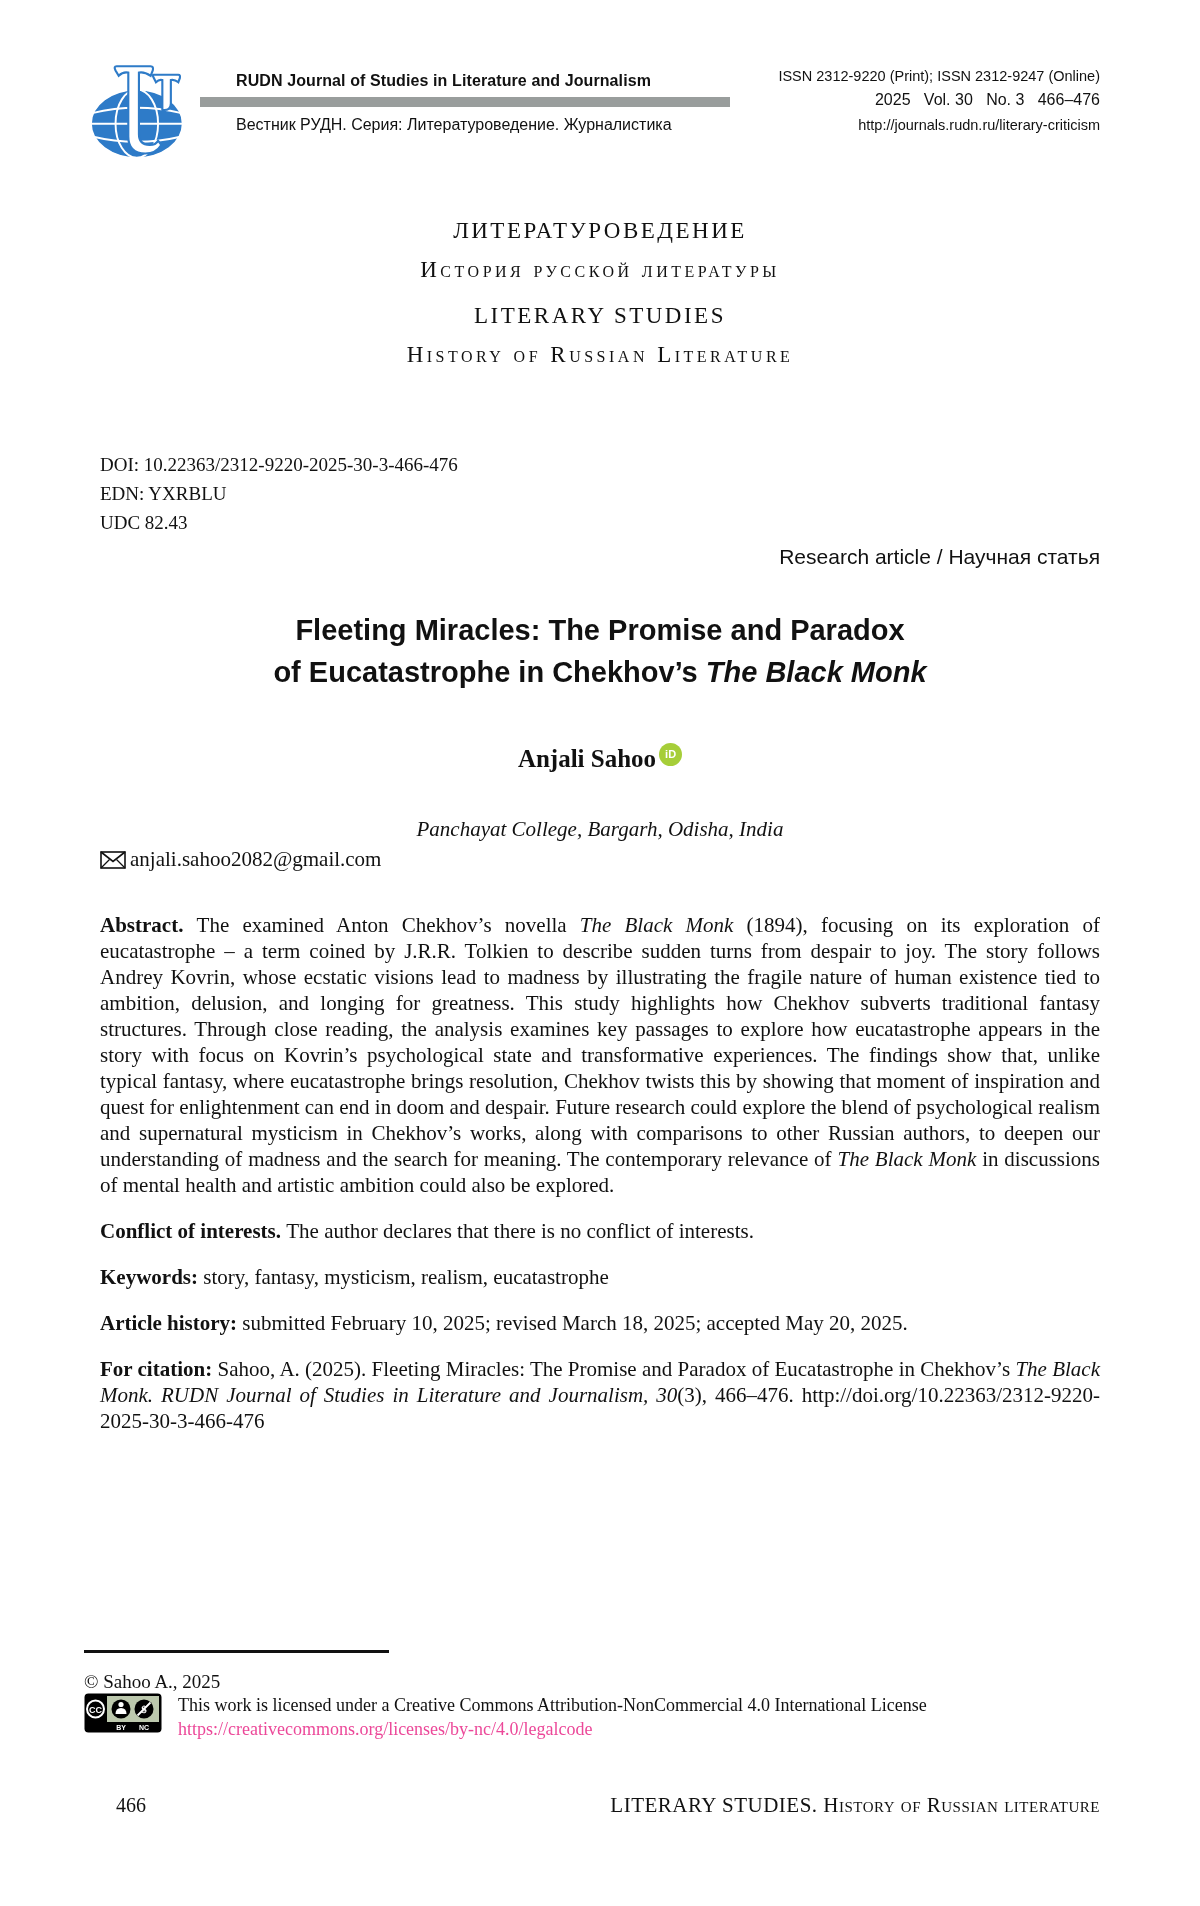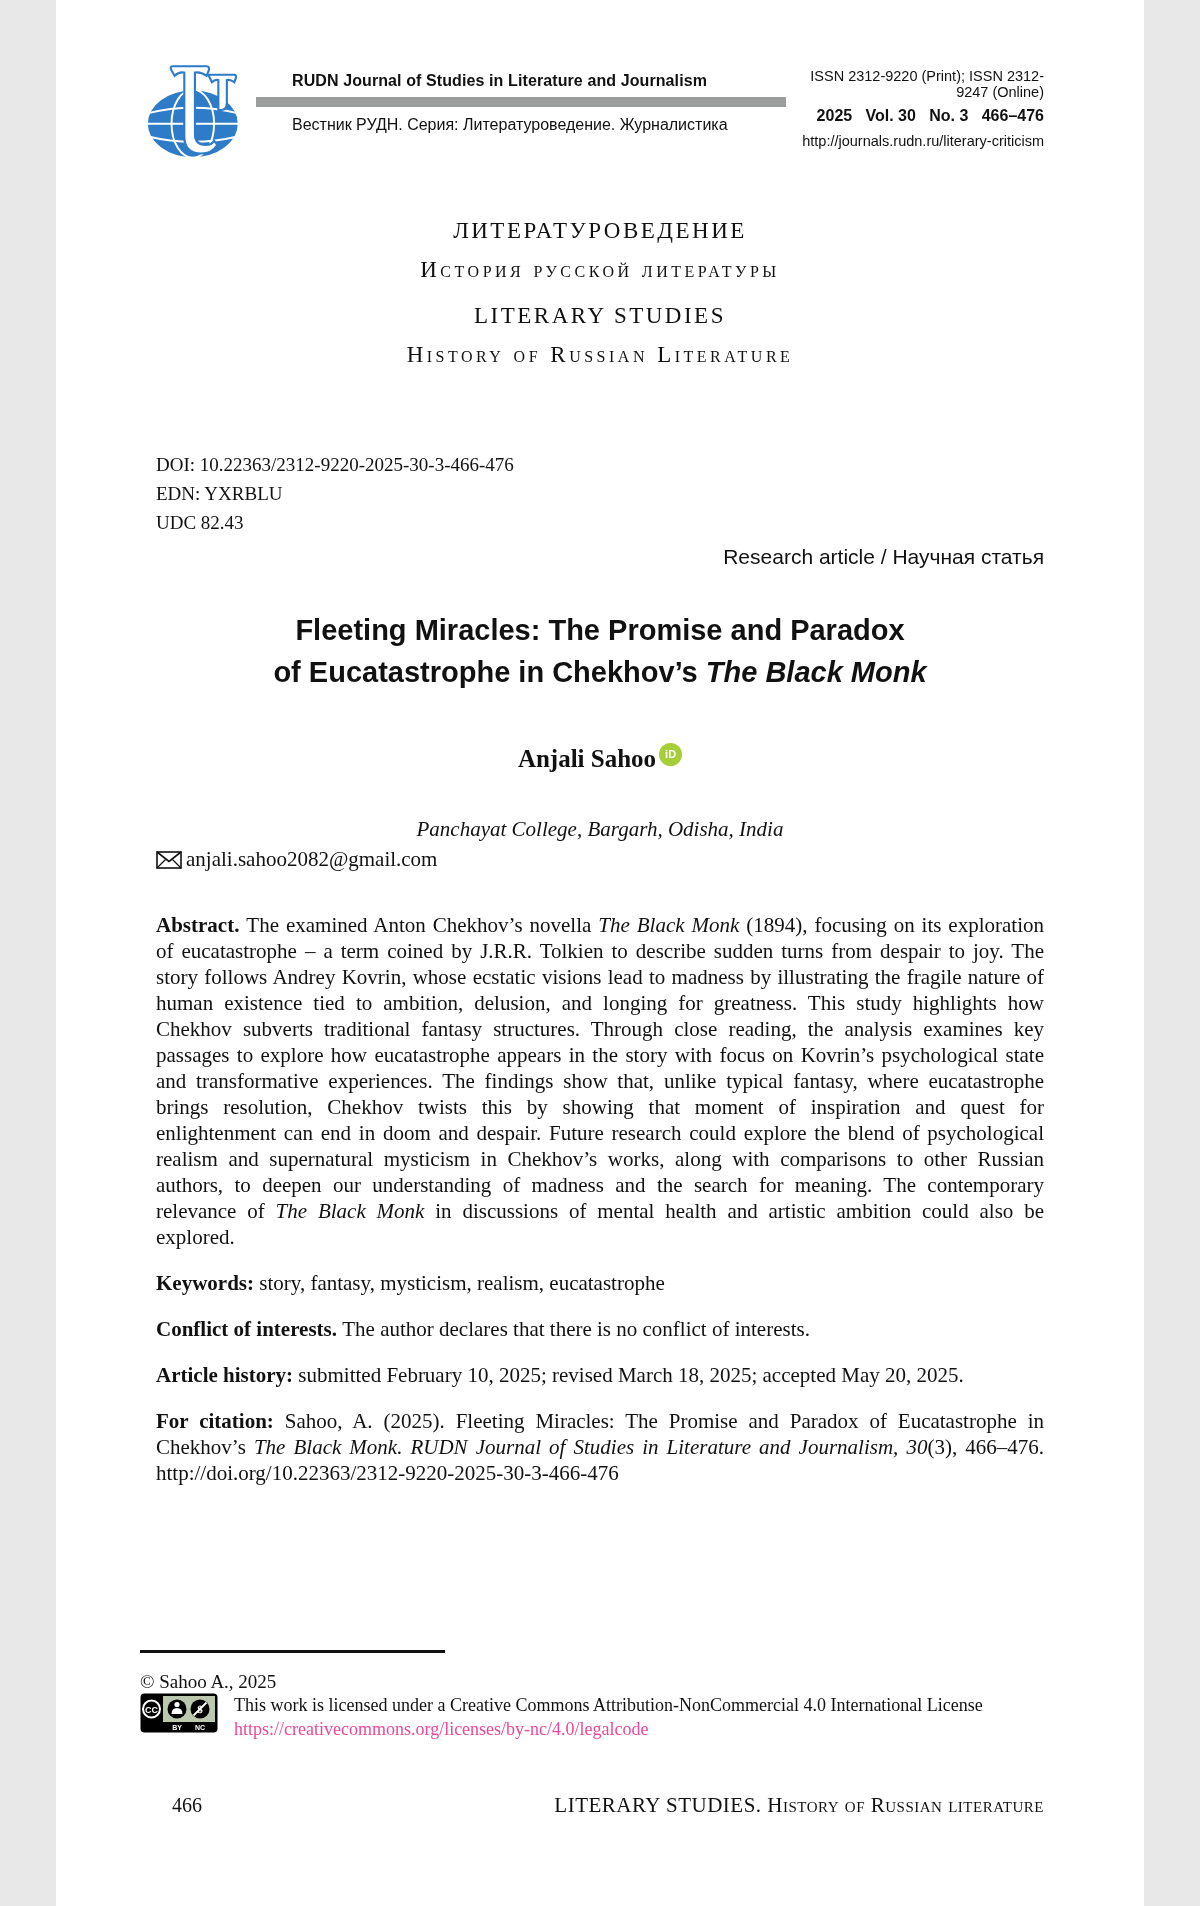--- a/index.html
+++ b/index.html
@@ -5,42 +5,42 @@
   :root{
     --logo-blue:#2e7bc8;
     --bar-gray:#999d9c;
     --orcid-green:#a6ce39;
     --cc-green:#bcc8ad;
   }
   *{margin:0;padding:0;box-sizing:border-box;}
   html,body{background:#e8e8e8;}
   .page{
     position:relative;
-    width:1088px;height:1906px;
+    width:1200px;height:1906px;
     margin:0 auto;
     background:#ffffff;
     font-family:"Liberation Serif", serif;
     color:#111;
     overflow:hidden;
   }
   .content{padding:62px 100px 0 100px;}
   .b{font-weight:bold;}
   .i{font-style:italic;}
 
   
   .masthead{display:flex;align-items:flex-start;}
   .logo-box{width:112px;flex:0 0 112px;margin-left:-14px;}
   .mast-mid{width:530px;flex:0 0 530px;margin-left:2px;
             font-family:"Liberation Sans", sans-serif;}
   .jt-en{font-size:16px;font-weight:bold;padding-left:36px;padding-top:10px;letter-spacing:.1px;}
   .mast-bar{height:10px;background:var(--bar-gray);margin-top:7px;}
   .jt-ru{font-size:16px;font-weight:normal;padding-left:36px;margin-top:9px;}
   .mast-right{flex:1;text-align:right;font-family:"Liberation Sans", sans-serif;}
   .issn-line{font-size:14.5px;padding-top:6px;}
-  .issue-line{font-size:16px;font-weight:bold;margin-top:7px;white-space:pre;}
+  .issue-line{font-size:16px;font-weight:normal;margin-top:7px;white-space:pre;}
   .site-line{font-size:14.5px;margin-top:8px;color:#111;text-decoration:none;display:inline-block;}
 
   
   .rubrics{margin-top:50px;text-align:center;}
   .rubric-main{font-size:23px;letter-spacing:2.5px;line-height:30px;}
   .rubric-sub{font-size:23px;font-variant:small-caps;letter-spacing:3.5px;line-height:30px;margin-top:9px;}
   .rubric-gap{height:16px;}
 
   
   .ids{margin-top:80px;font-size:19px;line-height:29px;}
@@ -145,22 +145,22 @@
 
     <div class="email-row">
       <svg class="mail-icon" width="26" height="18" viewBox="0 0 26 18">
         <rect x="1" y="1" width="24" height="16" fill="none" stroke="#111" stroke-width="1.6"></rect>
         <path d="M1,1 L13,10.5 L25,1" fill="none" stroke="#111" stroke-width="1.6"></path>
         <path d="M1,17 L9.5,8.5 M25,17 L16.5,8.5" fill="none" stroke="#111" stroke-width="1.3"></path>
       </svg><a href="#">anjali.sahoo2082@gmail.com</a>
     </div>
 
     <p class="para abstract"><span class="b">Abstract. </span><span>The examined Anton Chekhov’s novella </span><span class="i">The Black Monk</span><span> (1894), focusing on its exploration of eucatastrophe – a term coined by J.R.R. Tolkien to describe sudden turns from despair to joy. The story follows Andrey Kovrin, whose ecstatic visions lead to madness by illustrating the fragile nature of human existence tied to ambition, delusion, and longing for greatness. This study highlights how Chekhov subverts traditional fantasy structures. Through close reading, the analysis examines key passages to explore how eucatastrophe appears in the story with focus on Kovrin’s psychological state and transformative experiences. The findings show that, unlike typical fantasy, where eucatastrophe brings resolution, Chekhov twists this by showing that moment of inspiration and quest for enlightenment can end in doom and despair. Future research could explore the blend of psychological realism and supernatural mysticism in Chekhov’s works, along with comparisons to other Russian authors, to deepen our understanding of madness and the search for meaning. The contemporary relevance of </span><span class="i">The Black Monk</span><span> in discussions of mental health and artistic ambition could also be explored.</span></p>
+    <p class="para kv"><span class="b">Conflict of interests. </span><span>The author declares that there is no conflict of interests.</span></p>
     <p class="para kv"><span class="b">Keywords: </span><span>story, fantasy, mysticism, realism, eucatastrophe</span></p>
-    <p class="para kv"><span class="b">Conflict of interests. </span><span>The author declares that there is no conflict of interests.</span></p>
     <p class="para kv"><span class="b">Article history: </span><span>submitted February 10, 2025; revised March 18, 2025; accepted May 20, 2025.</span></p>
     <p class="para kv"><span class="b">For citation: </span><span>Sahoo, A. (2025). Fleeting Miracles: The Promise and Paradox of Eucatastrophe in Chekhov’s </span><span class="i">The Black Monk. RUDN Journal of Studies in Literature and Journalism, 30</span><span>(3), 466–476. http://doi.org/10.22363/2312-9220-2025-30-3-466-476</span></p>
   </div>
 
   <div class="footnote">
     <div class="fn-rule"></div>
     <div class="copyright">© Sahoo A., 2025</div>
     <div class="license-row">
       <svg class="cc-badge" width="78" height="40" viewBox="0 0 78 40">
         <rect x="0.5" y="0.5" width="77" height="39" rx="4" fill="#000"></rect>

